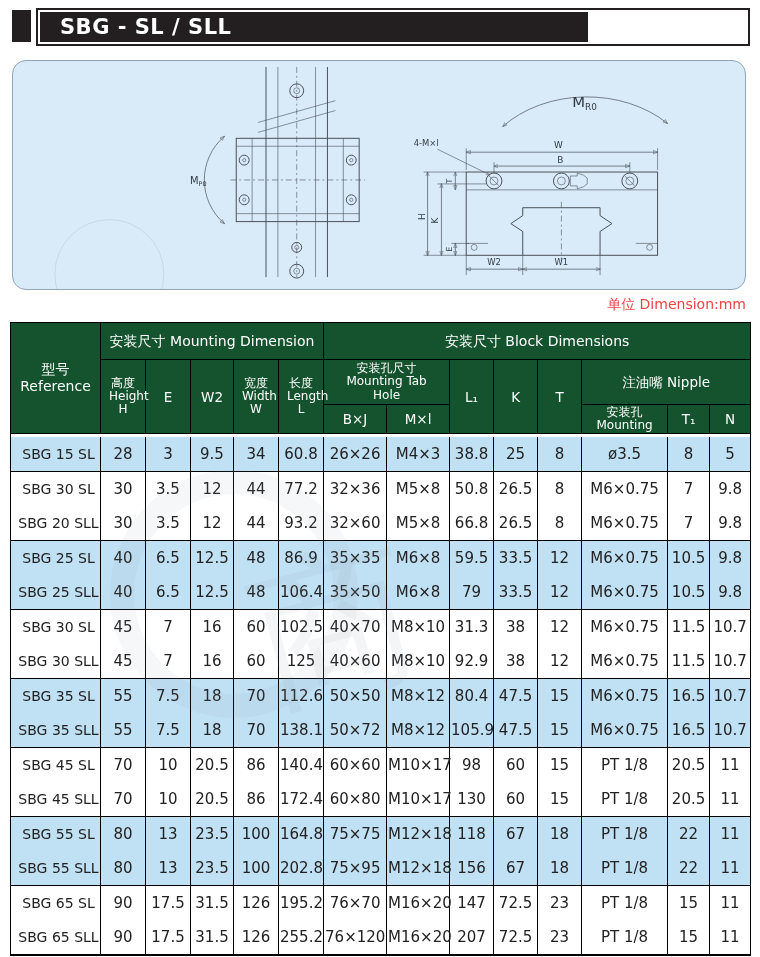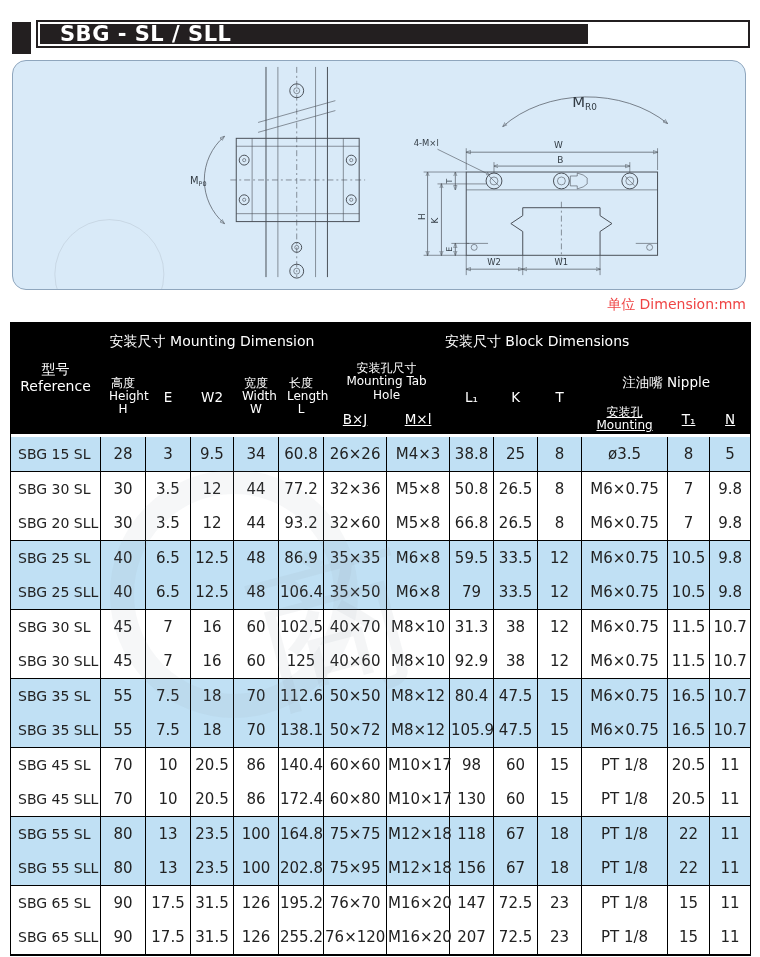--- a/index.html
+++ b/index.html
@@ -2,21 +2,21 @@
 <html><head>
 <meta charset="utf-8">
 <style>
   html,body{margin:0;padding:0;}
   body{
     width:760px;height:957px;position:relative;background:#ffffff;
     font-family:"DejaVu Sans","Liberation Sans",sans-serif;
     overflow:hidden;color:#222;
   }
   
-  .titlebar{position:absolute;top:20px;left:12px;right:10px;height:28px;}
+  .titlebar{position:absolute;top:8px;left:12px;right:10px;height:38px;}
   .title-sq{position:absolute;left:0;top:2px;width:19px;height:32px;background:#231f20;}
   .title-outline{position:absolute;left:24px;right:0;top:0;bottom:0;border:2px solid #231f20;background:#fff;padding:2px;box-sizing:border-box;}
   .title-fill{height:100%;width:548px;background:#231f20;display:flex;align-items:center;}
   .title-fill span{color:#fff;font-size:21px;font-weight:bold;padding-left:20px;letter-spacing:0.5px;}
   
   .drawing-panel{
     position:absolute;top:60px;left:12px;width:734px;height:230px;
     background:#d9eaf8;border:1px solid #8fa6bd;border-radius:14px;box-sizing:border-box;
   }
   .draw{position:absolute;left:0;top:0;}
@@ -24,35 +24,35 @@
   .draw .thin{stroke-width:0.6;}
   .draw .cl{stroke-width:0.6;stroke-dasharray:6 3 2 3;}
   .draw .dim{stroke-width:0.7;}
   .draw text{fill:#333c44;stroke:none;font-family:"DejaVu Sans","Liberation Sans",sans-serif;}
   
   .unit-note{position:absolute;top:296px;right:14px;font-size:14px;color:#ef4444;}
   
   .tbl-wrap{position:absolute;top:322px;left:10px;width:740px;}
   table{border-collapse:collapse;table-layout:fixed;width:740px;border:1px solid #000;border-bottom:2px solid #000;}
   thead th{
-    background:#000000;color:#fff;border:1px solid #000;font-weight:normal;
+    background:#14532d;color:#fff;border:1px solid #000;font-weight:normal;
     font-size:13.5px;line-height:1.2;padding:1px 8px;text-align:center;vertical-align:middle;
   }
   thead tr.hr1 th{height:34px;font-size:14px;}
   thead tr.hr2 th{height:42px;}
-  thead tr.hr3 th{height:24px;text-decoration:underline;}
+  thead tr.hr3 th{height:24px;}
   thead th .sm{font-size:12px;line-height:1.1;display:block;}
   tbody td{
     border-left:1px solid #000;border-right:1px solid #000;border-top:none;border-bottom:none;
     text-align:center;font-size:15px;color:#222;height:34px;padding:0 1px;background:#fff;
   }
   tbody tr.shaded td{background:#c0e0f4;}
   tbody tr.group-end td{border-bottom:1px solid #000;}
   tbody tr.spacer td{height:3px;background:#fff;border:none;}
-  tbody td.ref{text-align:left;padding-left:7px;font-size:14px;}
+  tbody td.ref{text-align:center;padding-left:7px;font-size:14px;}
   
   .wm{position:absolute;pointer-events:none;z-index:5;}
   .wm-ring{left:110px;top:470px;width:200px;height:200px;border:24px solid #8d99a3;border-radius:50%;opacity:0.08;}
   .wm-char{left:255px;top:520px;font-size:160px;color:#8d99a3;opacity:0.09;transform:rotate(-15deg);}
 </style>
 </head>
 <body>
 
 <div class="titlebar">
   <div class="title-sq"></div>

